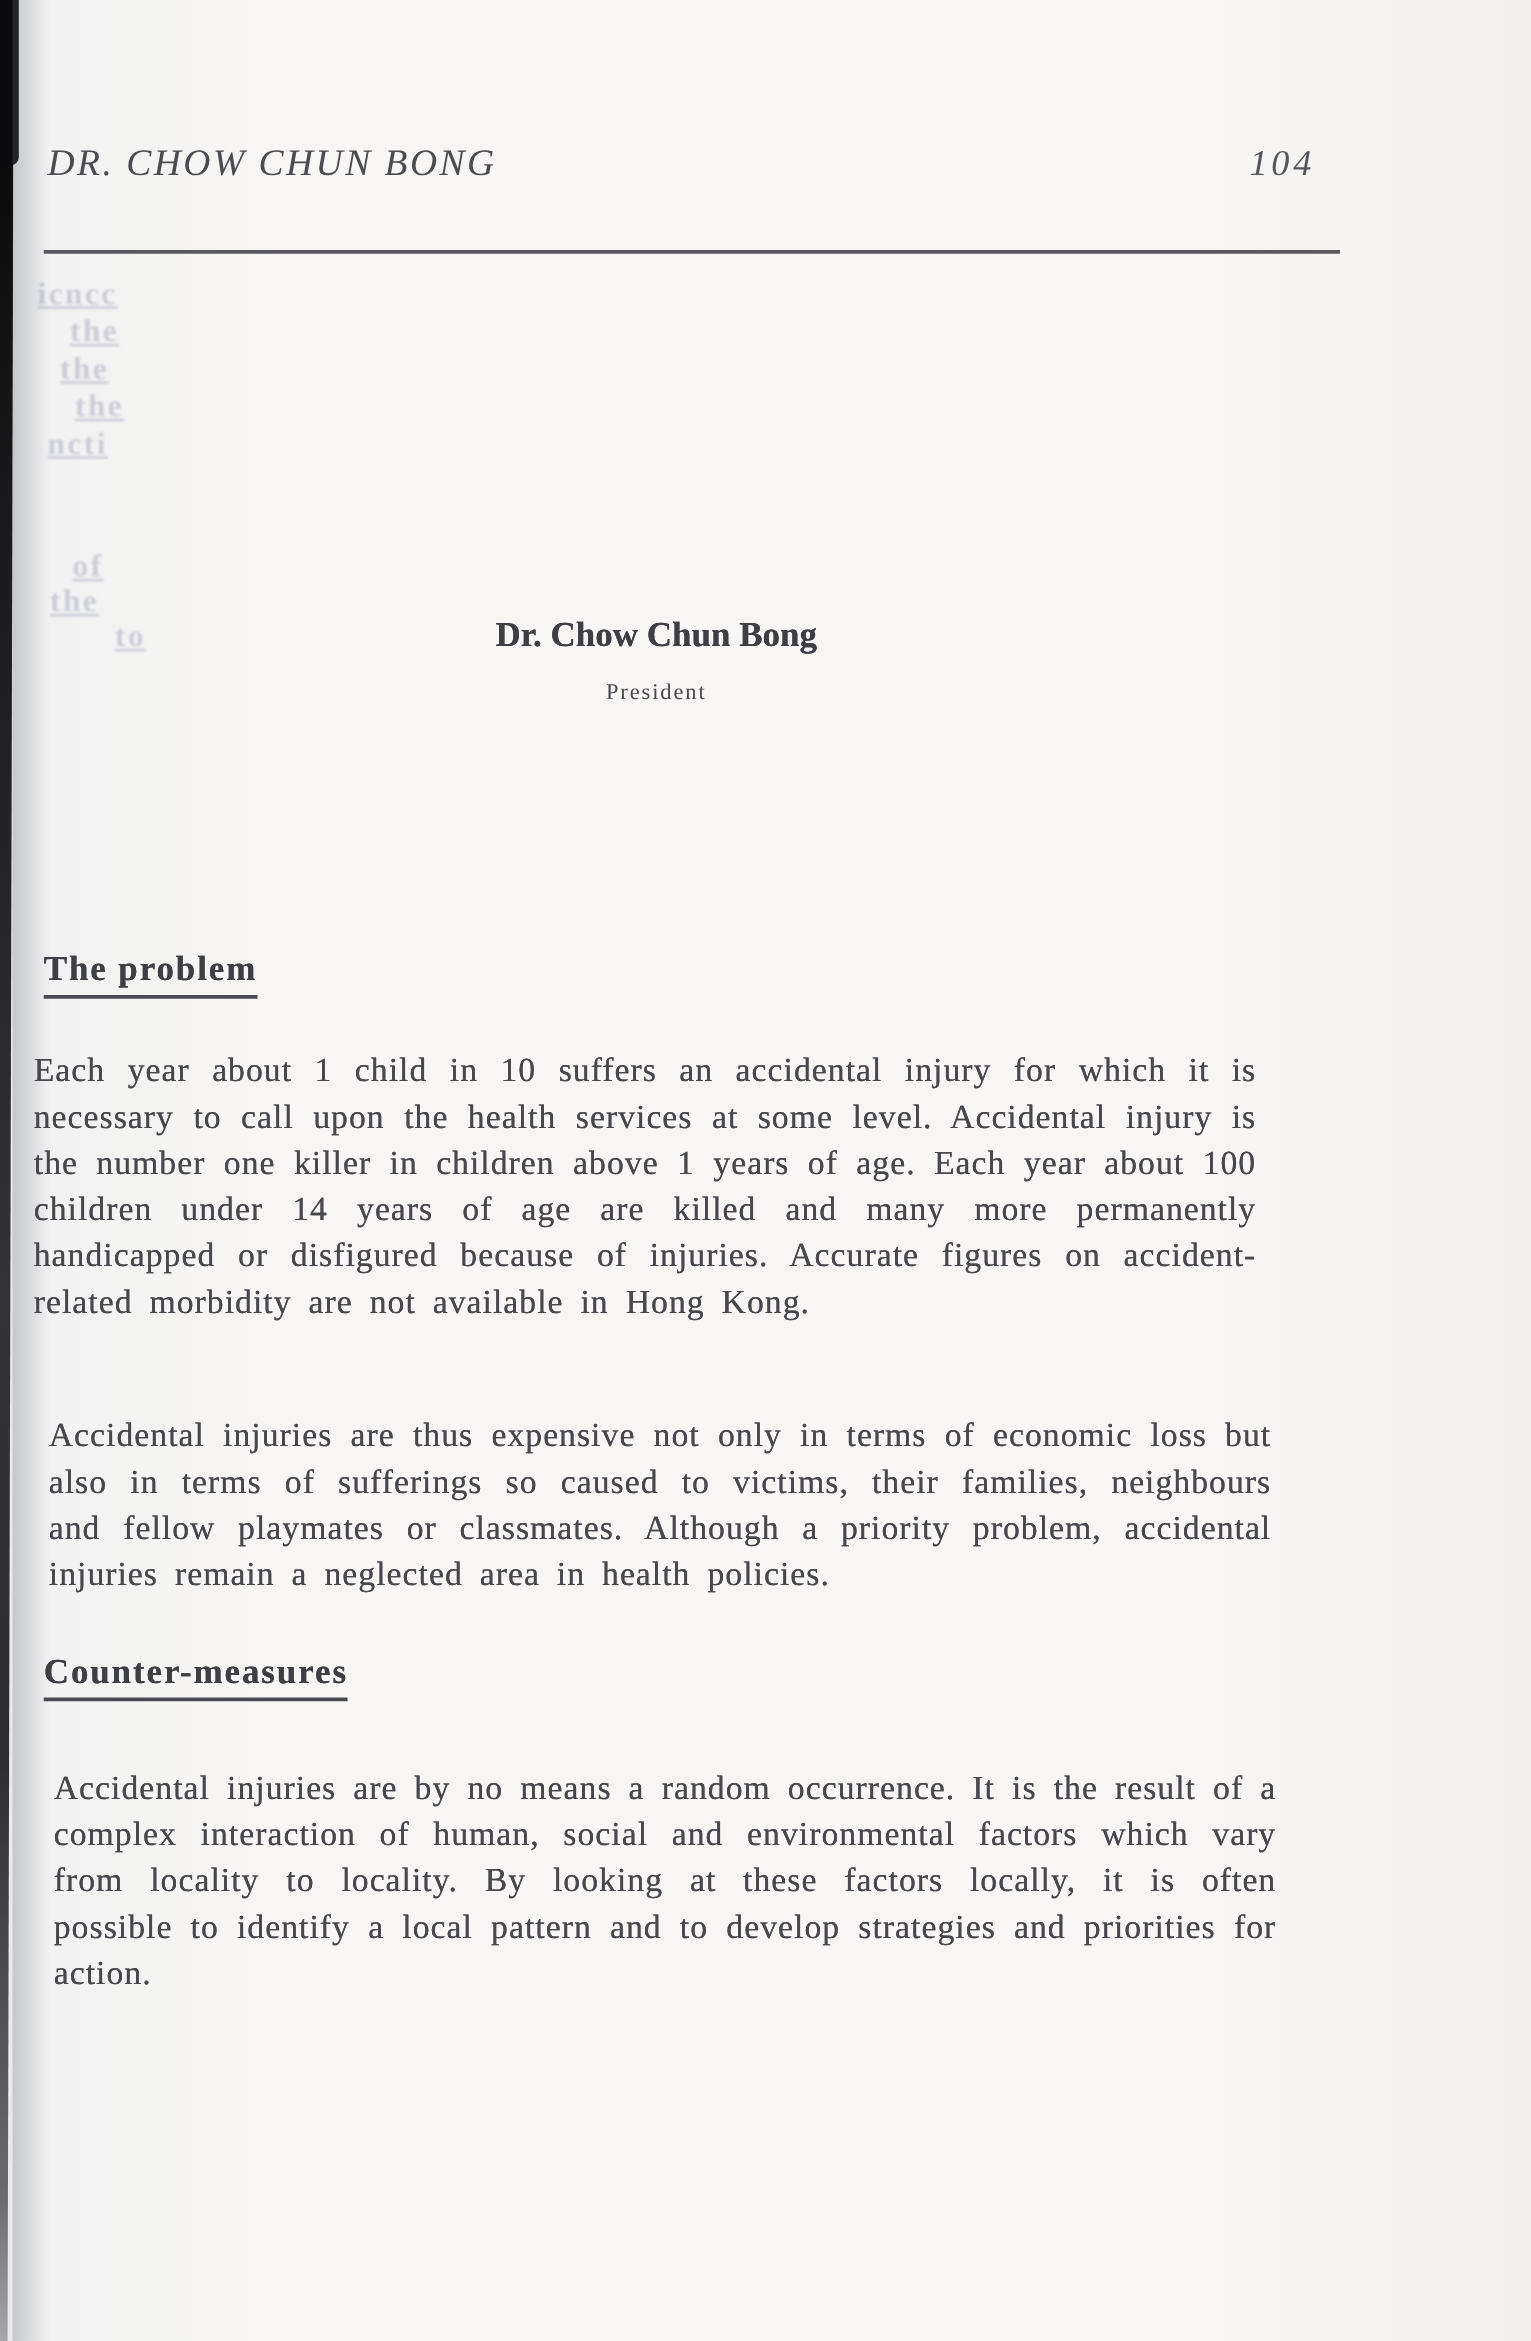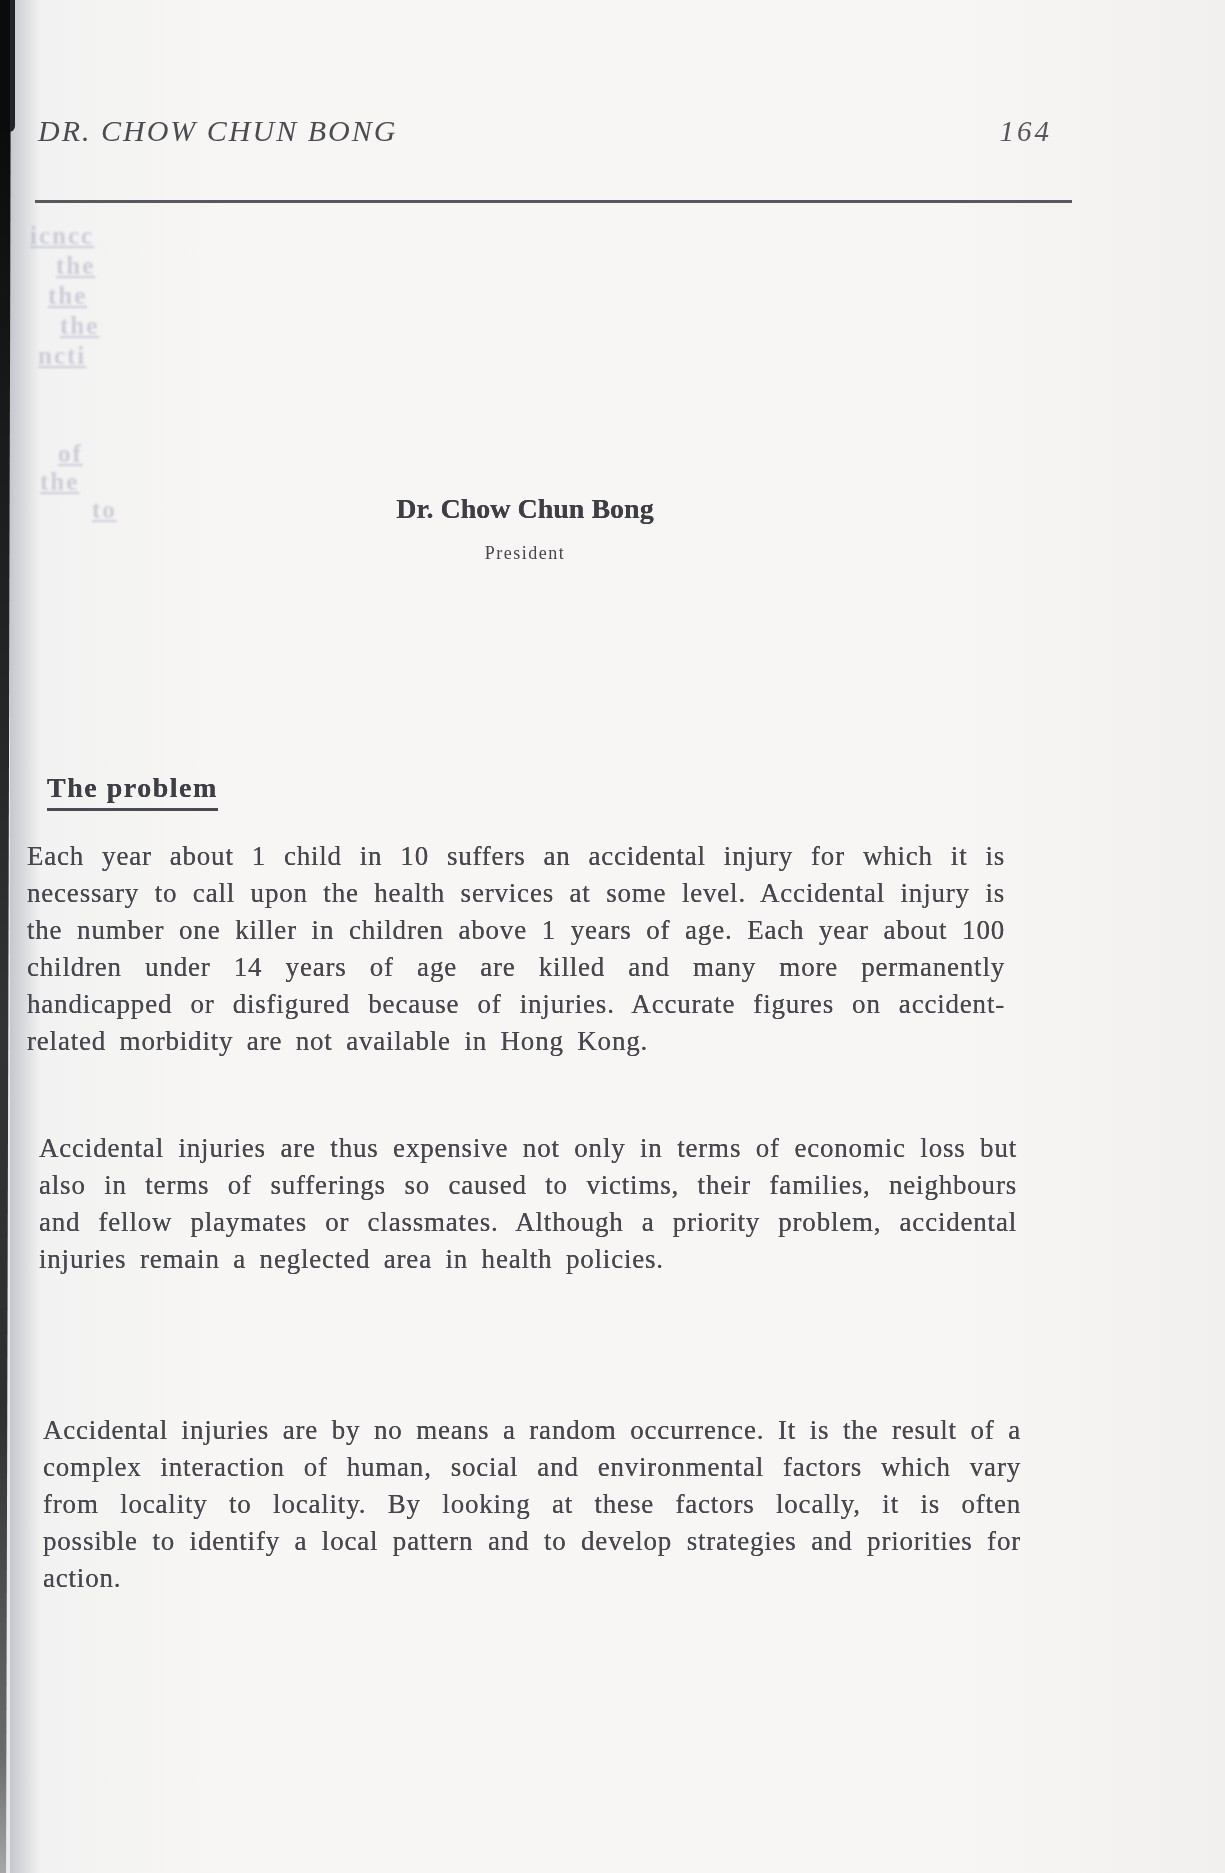--- a/index.html
+++ b/index.html
@@ -105,31 +105,34 @@
   <span class="bleed" style="left:56px; top:252px;">the</span>
   <span class="bleed" style="left:48px; top:282px;">the</span>
   <span class="bleed" style="left:60px; top:312px;">the</span>
   <span class="bleed" style="left:38px; top:342px;">ncti</span>
   <span class="bleed" style="left:58px; top:440px;">of</span>
   <span class="bleed" style="left:40px; top:468px;">the</span>
   <span class="bleed" style="left:52px; top:496px;margin-left:40px;">to</span>
 
   <div class="running-header">
     <span class="running-title">DR. CHOW CHUN BONG</span>
-    <span class="page-number">164</span>
+    <span class="page-number">104</span>
   </div>
   <div class="header-rule"></div>
 
 
   <div class="byline">
     <div class="byline-name">Dr. Chow Chun Bong</div>
     <div class="byline-role">President</div>
   </div>
 
-  <h2 class="section-heading heading-1" style="margin:12px;">
+  <h2 class="section-heading heading-1" style="margin:0;">
     <span class="hd">The problem</span>
   </h2>
   <p class="para para-1" style="margin:0;">Each year about 1 child in 10 suffers an accidental injury for which it is necessary to call upon the health services at some level. Accidental injury is the number one killer in children above 1 years of age. Each year about 100 children under 14 years of age are killed and many more permanently handicapped or disfigured because of injuries. Accurate figures on accident-related morbidity are not available in Hong Kong.</p>
   <p class="para para-2" style="margin:12px;">Accidental injuries are thus expensive not only in terms of economic loss but also in terms of sufferings so caused to victims, their families, neighbours and fellow playmates or classmates. Although a priority problem, accidental injuries remain a neglected area in health policies.</p>
 
+  <h2 class="section-heading heading-2" style="margin:0;">
+    <span class="hd">Counter-measures</span>
+  </h2>
   <p class="para para-3" style="margin:16px;">Accidental injuries are by no means a random occurrence. It is the result of a complex interaction of human, social and environmental factors which vary from locality to locality. By looking at these factors locally, it is often possible to identify a local pattern and to develop strategies and priorities for action.</p>
 
 </div>
 
 </body></html>

